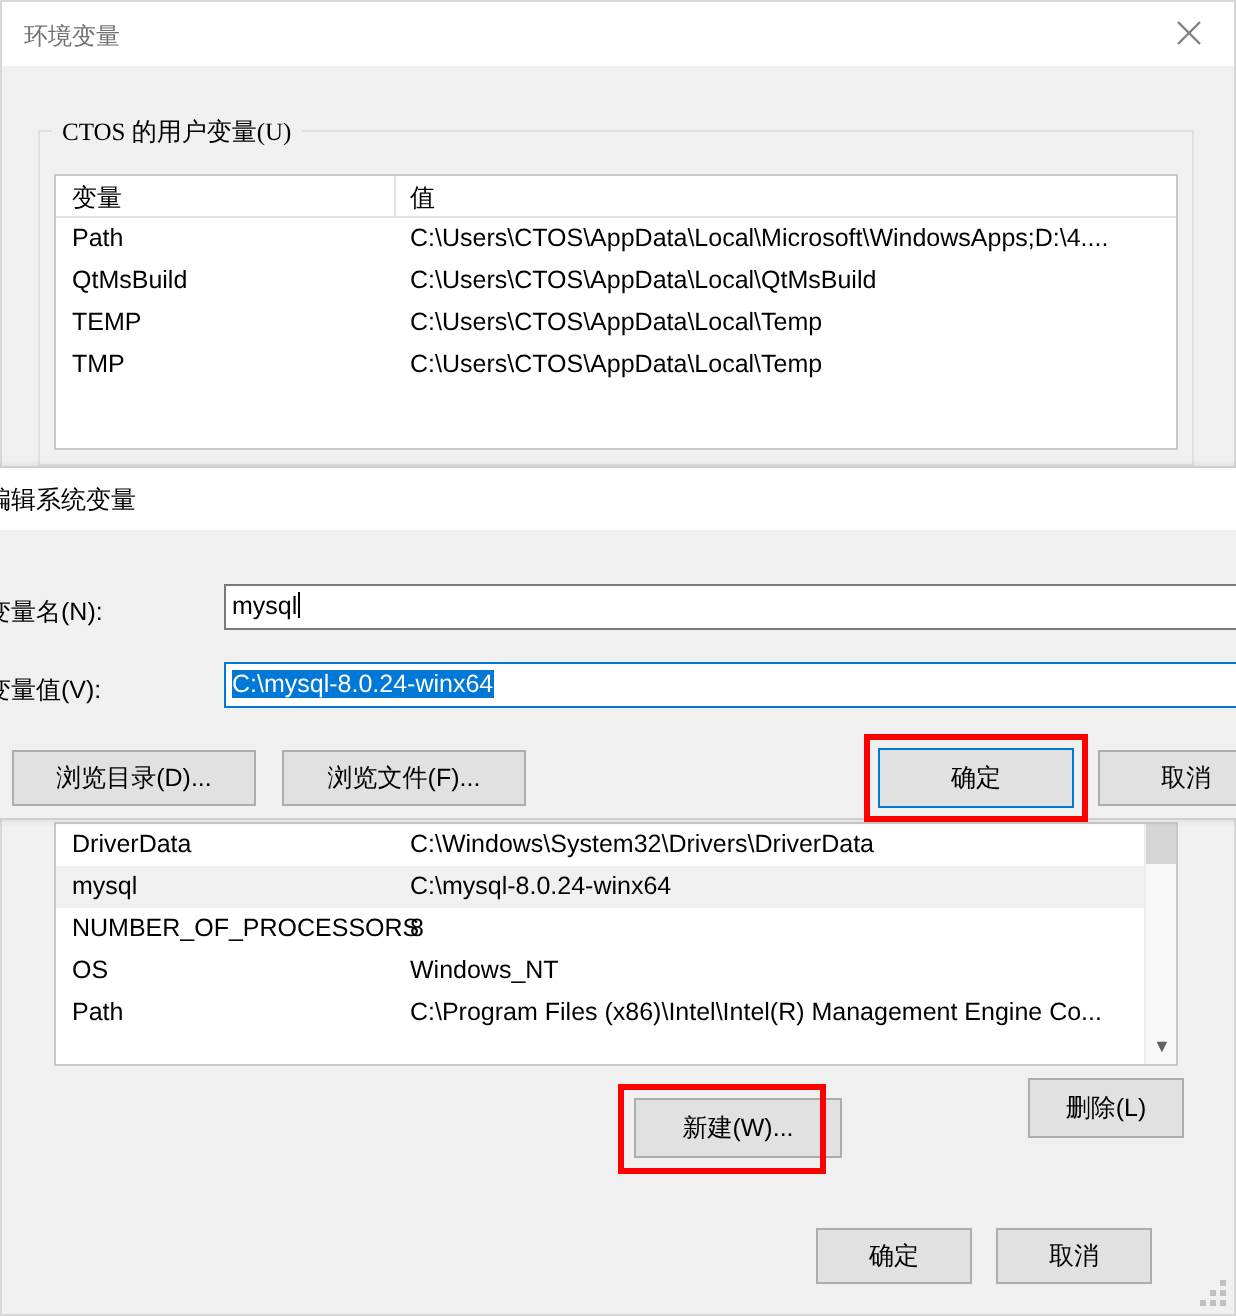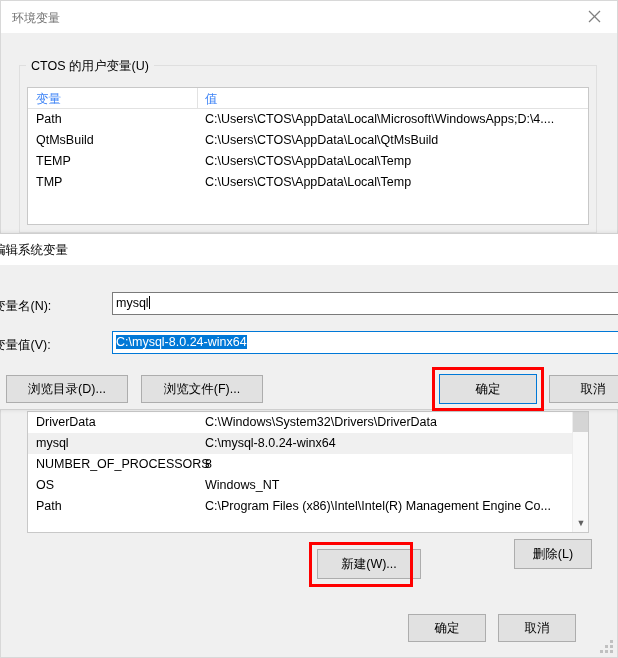--- a/index.html
+++ b/index.html
@@ -70,20 +70,21 @@
   }
   #user-group-label {
     position: absolute;
     left: 25px;
     top: 57px;
     background: #f0f0f0;
     padding: 0 5px;
     font-size: 12.5px;
     color: #000;
     white-space: nowrap;
+    font-family: Liberation Serif, serif;
   }
 
   .varlist {
     position: absolute;
     background: #ffffff;
     border: 1px solid #c8c8c8;
     box-sizing: border-box;
     overflow: hidden;
   }
   #user-list {
@@ -96,21 +97,21 @@
     position: relative;
     height: 21px;
     background: #ffffff;
     border-bottom: 1px solid #e2e2e2;
     box-sizing: border-box;
   }
   .vl-header .col {
     position: absolute;
     top: 3px;
     font-size: 12.5px;
-    color: #3b82f6;
+    color: #000000;
     white-space: nowrap;
   }
   .vl-header .col.c1 { left: 8px; }
   .vl-header .col.c2 { left: 177px; }
   .vl-header .divider {
     position: absolute;
     left: 169px; top: 0; bottom: 0;
     width: 1px;
     background: #e2e2e2;
   }

